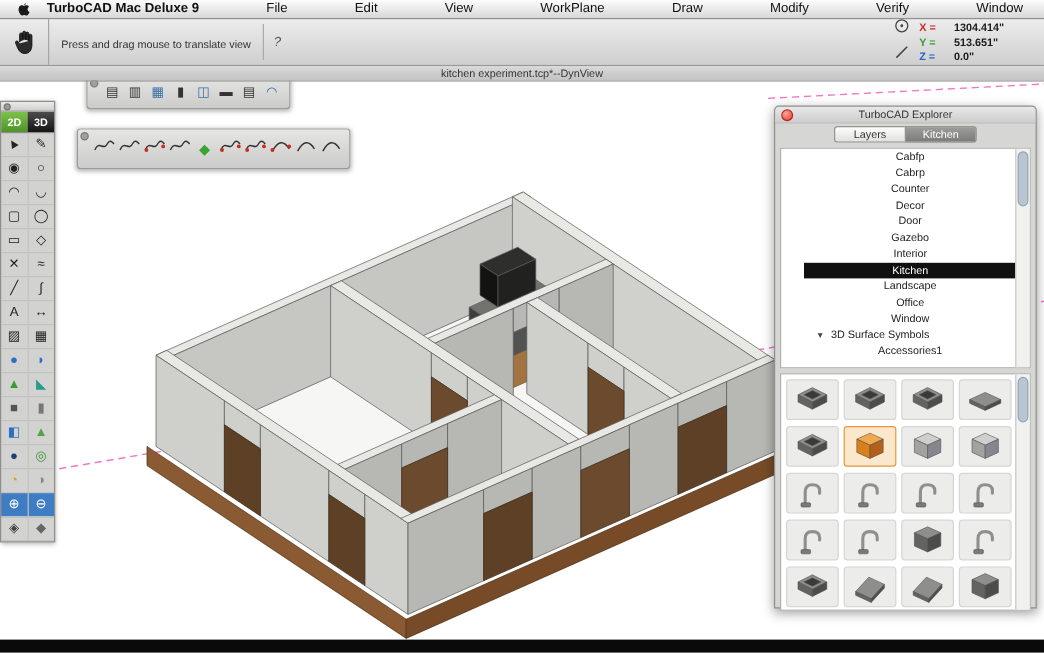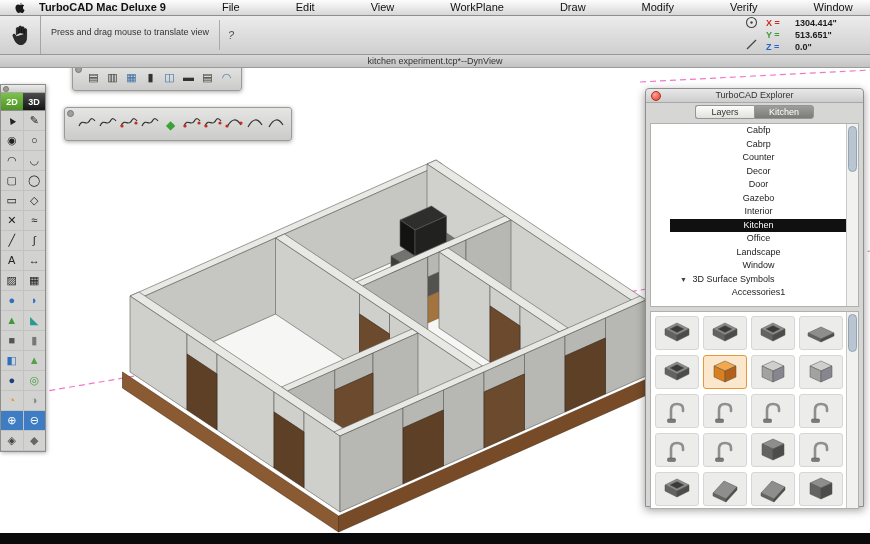--- a/index.html
+++ b/index.html
@@ -16,21 +16,21 @@
   .menu-right{margin-left:auto;display:flex;align-items:center;gap:9px;}
   .mstat svg{display:block;}
   .clock{font-size:11px;color:#111;white-space:nowrap;margin-top:26px;}
 
   
   .toolbar{position:absolute;top:16px;left:0;right:0;height:38px;z-index:19;
     background:linear-gradient(#ececec,#cfcfcf);border-bottom:1px solid #979797;display:flex;align-items:stretch;}
   .hand-cell{width:40px;border-right:1px solid #a5a5a3;display:flex;align-items:center;justify-content:center;}
   .tool-info{padding:3px 10px 0 10px;}
   .tool-name{font-size:12px;font-weight:bold;color:#1d1d1d;}
-  .tool-hint{font-size:9px;color:#333;margin-top:8px;}
+  .tool-hint{font-size:9px;color:#333;margin-top:13px;}
   .sep{width:1px;background:#aaa;margin:4px 0;}
   .help-q{font-size:11px;color:#555;font-style:italic;align-self:center;padding:0 8px;}
   .right-cluster{margin-left:auto;display:flex;align-items:center;gap:8px;padding-right:12px;}
   .mini-col{display:flex;flex-direction:column;gap:4px;align-items:center;}
   .coords{display:flex;flex-direction:column;justify-content:center;gap:2px;min-width:92px;}
   .coord-row{display:flex;gap:5px;font-size:9px;align-items:baseline;}
   .coord-row .axis{font-weight:bold;width:24px;}
   .coord-row .val{color:#1b1b1b;font-weight:bold;}
 
   
@@ -560,22 +560,22 @@
   <div class="ex-list-wrap">
     <div class="ex-list">
         <div class="ex-row">Cabfp</div>
         <div class="ex-row">Cabrp</div>
         <div class="ex-row">Counter</div>
         <div class="ex-row">Decor</div>
         <div class="ex-row">Door</div>
         <div class="ex-row">Gazebo</div>
         <div class="ex-row">Interior</div>
         <div class="ex-row selected">Kitchen</div>
+        <div class="ex-row">Landscape</div>
         <div class="ex-row">Office</div>
-        <div class="ex-row">Landscape</div>
         <div class="ex-row">Window</div>
         <div class="ex-row section"><span class="tri">▼</span> 3D Surface Symbols</div>
         <div class="ex-row child">Accessories1</div>
       </div>
     <div class="ex-scroll">
       <div class="ex-thumbbar" style="top:2px;height:44px;"></div>
     </div>
   </div>
   <div class="ex-grid-wrap">
     <div class="ex-grid">

